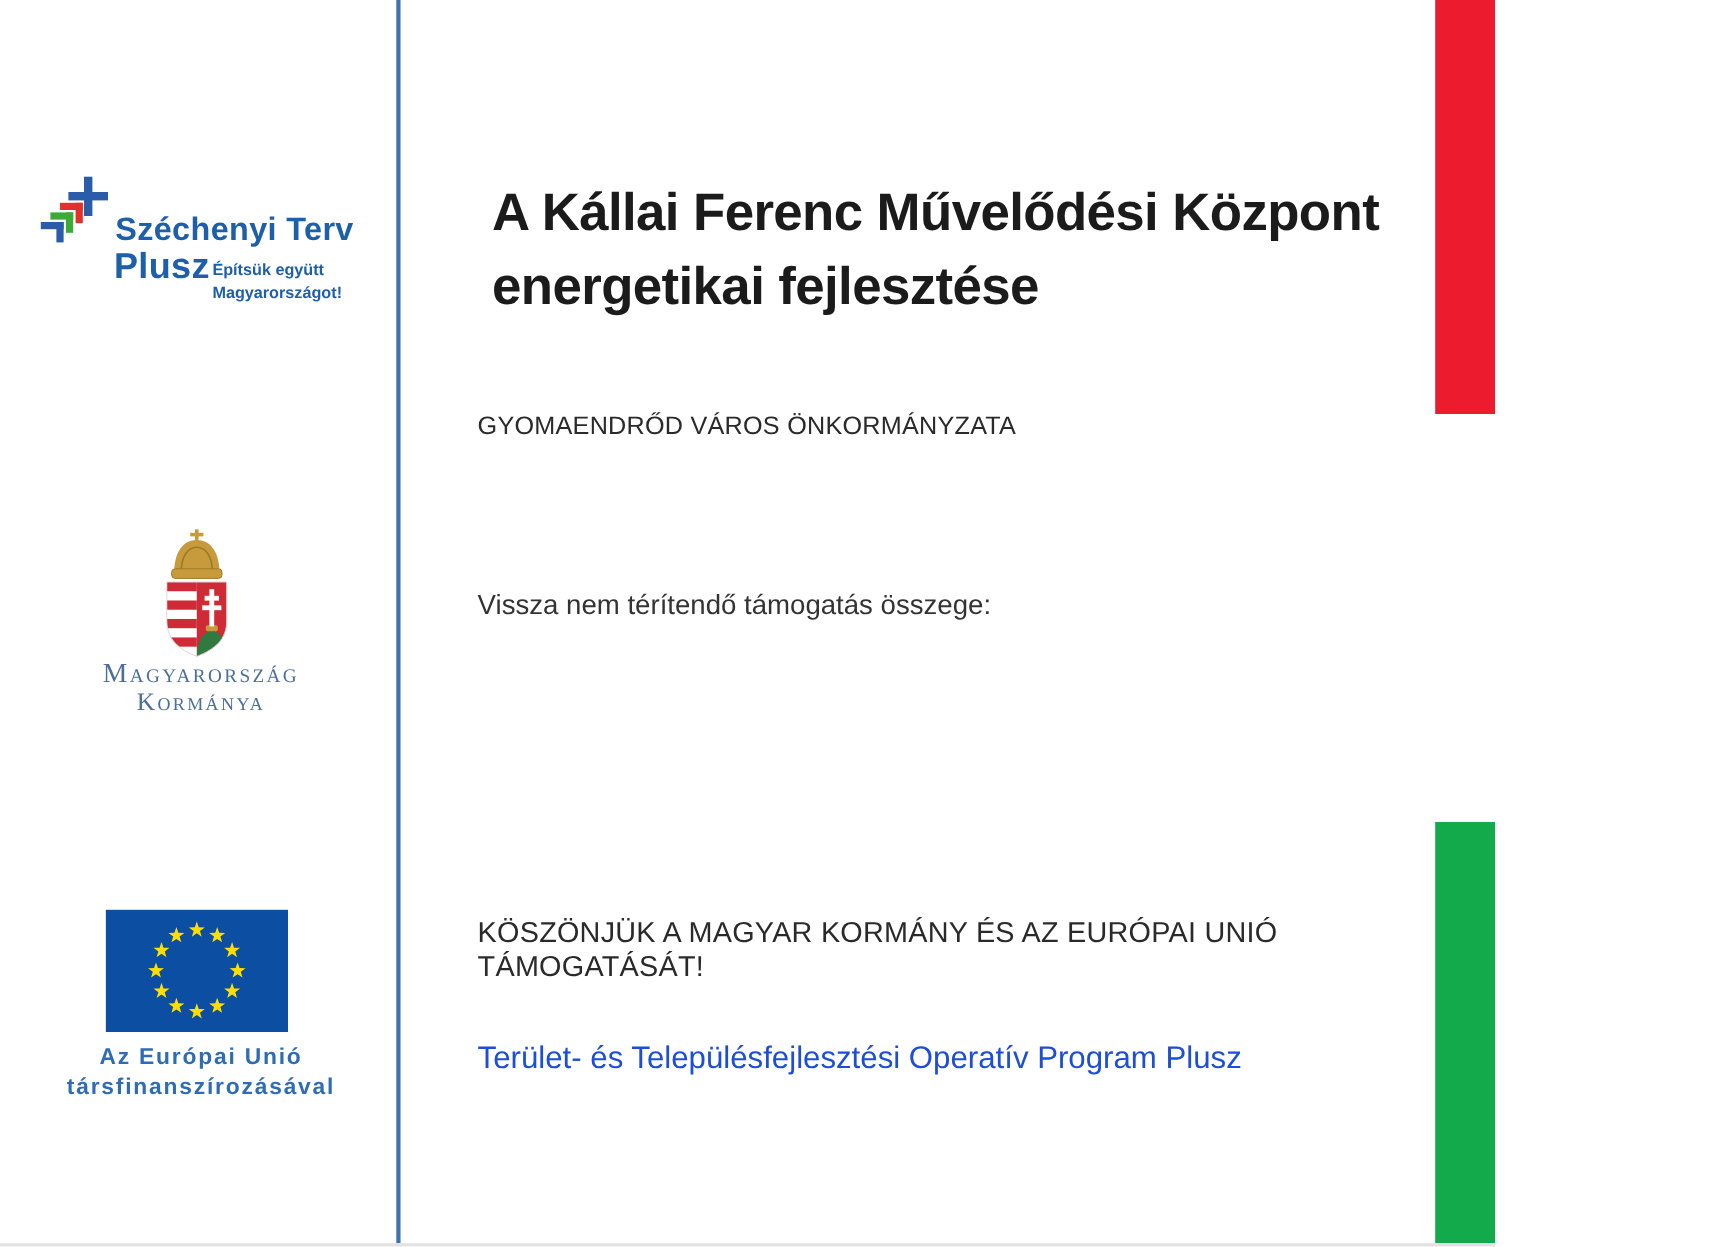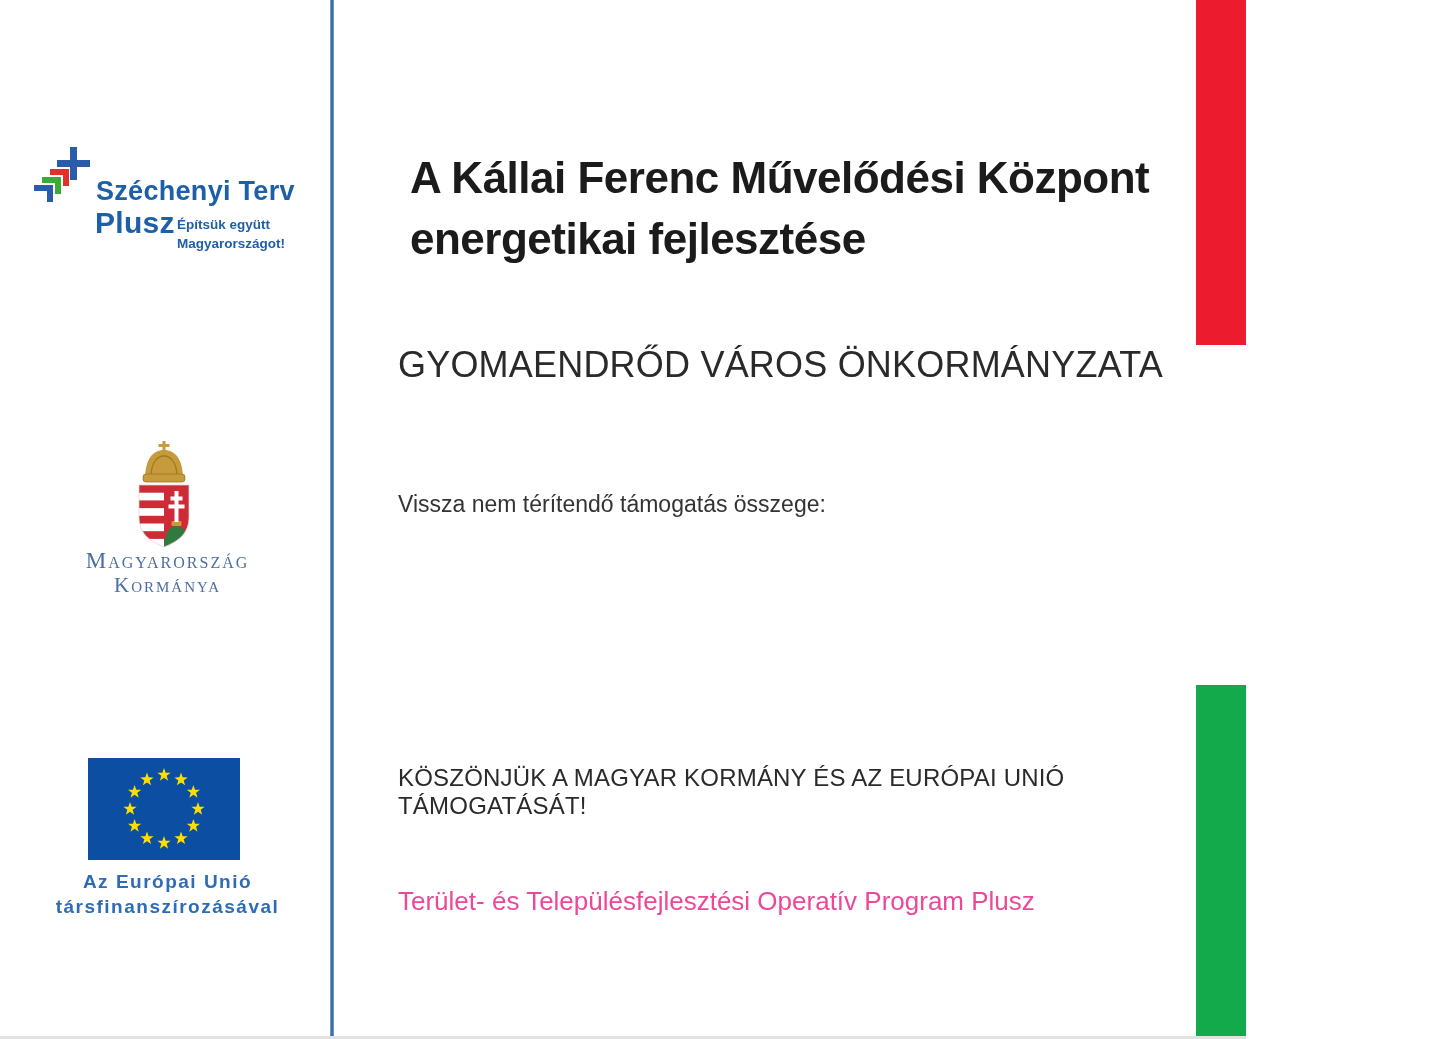--- a/index.html
+++ b/index.html
@@ -63,37 +63,37 @@
   }
 
   
   .title {
     position: absolute; left: 398px; top: 135px; width: 880px;
     font-size: 44px; font-weight: bold; line-height: 61px; color: #1b1b1b;
     letter-spacing: -0.5px; margin: 12px;
   }
   .beneficiary {
     position: absolute; left: 398px; top: 344px;
-    font-size: 36px; color: #2a2a2a; letter-spacing: 0.2px;
+    font-size: 21px; color: #2a2a2a; letter-spacing: 0.2px;
   }
   .grant-label {
     position: absolute; left: 398px; top: 491px;
     font-size: 23px; color: #333333;
   }
   .grant-amount {
     position: absolute; left: 396px; top: 527px;
     font-size: 45px; font-weight: bold; color: #1257BE; letter-spacing: 0.5px;
   }
   .thanks {
     position: absolute; left: 398px; top: 764px;
     font-size: 24px; color: #2a2a2a; letter-spacing: 0.2px;
   }
   .program {
-    position: absolute; left: 398px; top: 886px;
-    font-size: 26px; color: #ec4899;
+    position: absolute; left: 398px; top: 866px;
+    font-size: 26px; color: #1d4ed8;
   }
 </style>
 </head>
 <body>
 
 <div class="page">
 
   <svg class="szechenyi-mark" width="72" height="62" viewBox="0 0 72 62">
     <rect x="40" y="0" width="7" height="33" fill="#2A5CAA"></rect>
     <rect x="27" y="13" width="33" height="7" fill="#2A5CAA"></rect>

